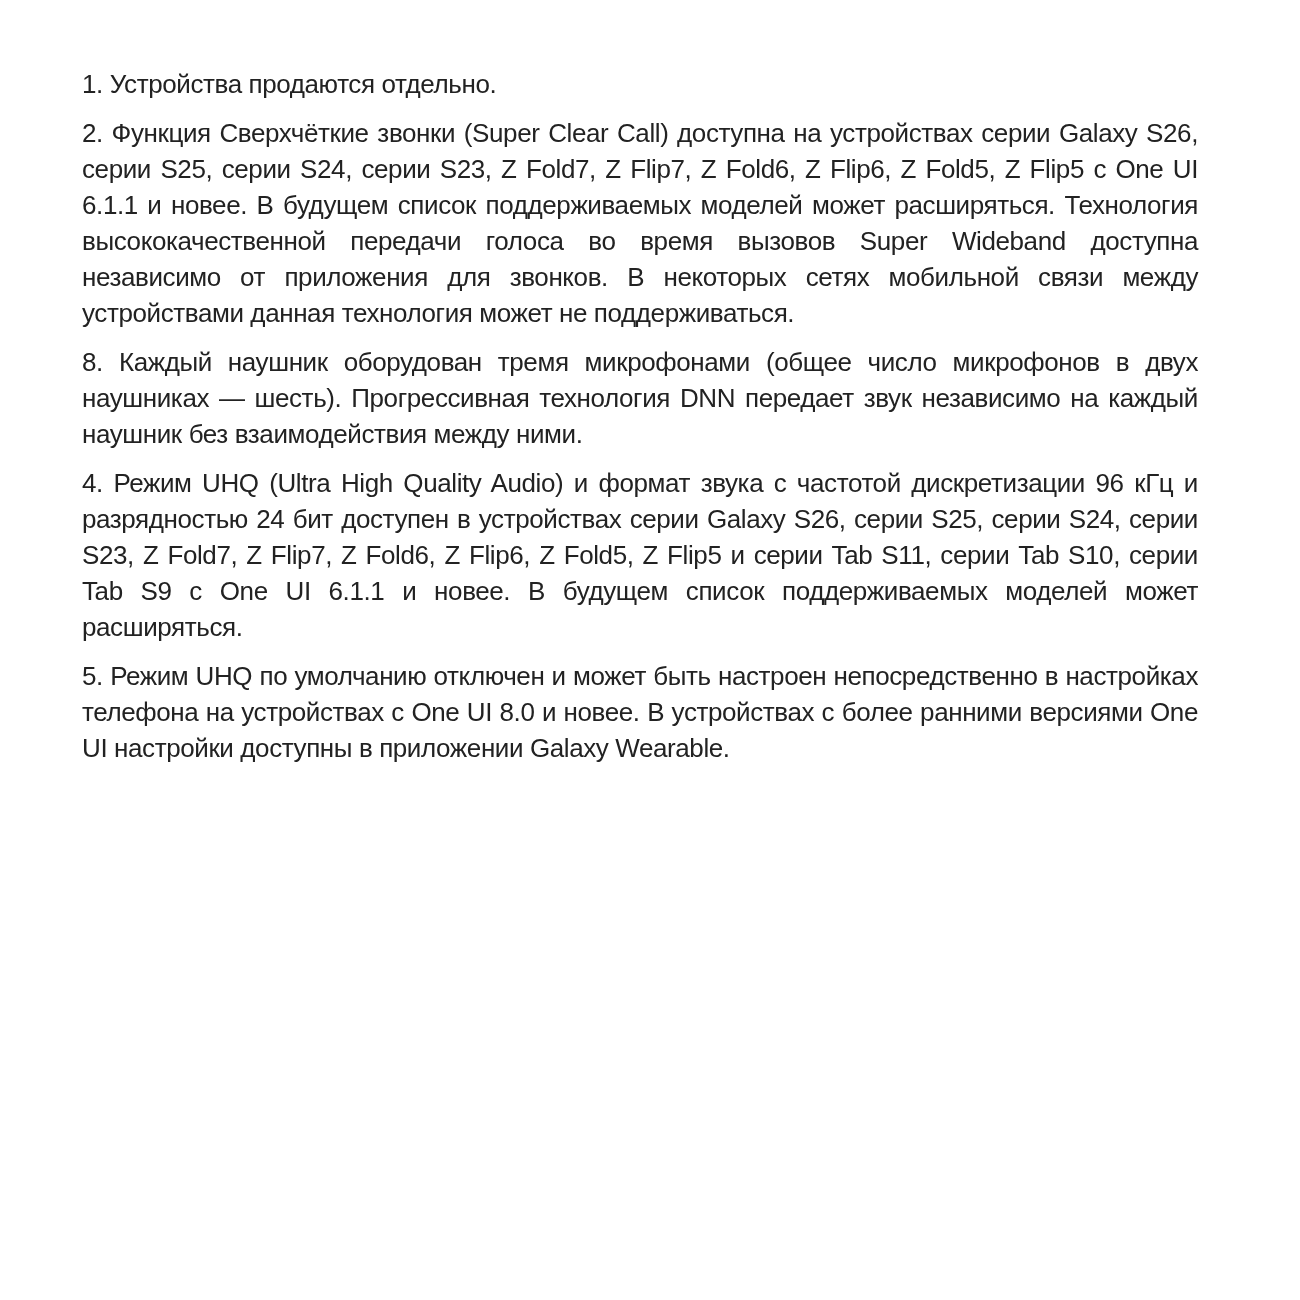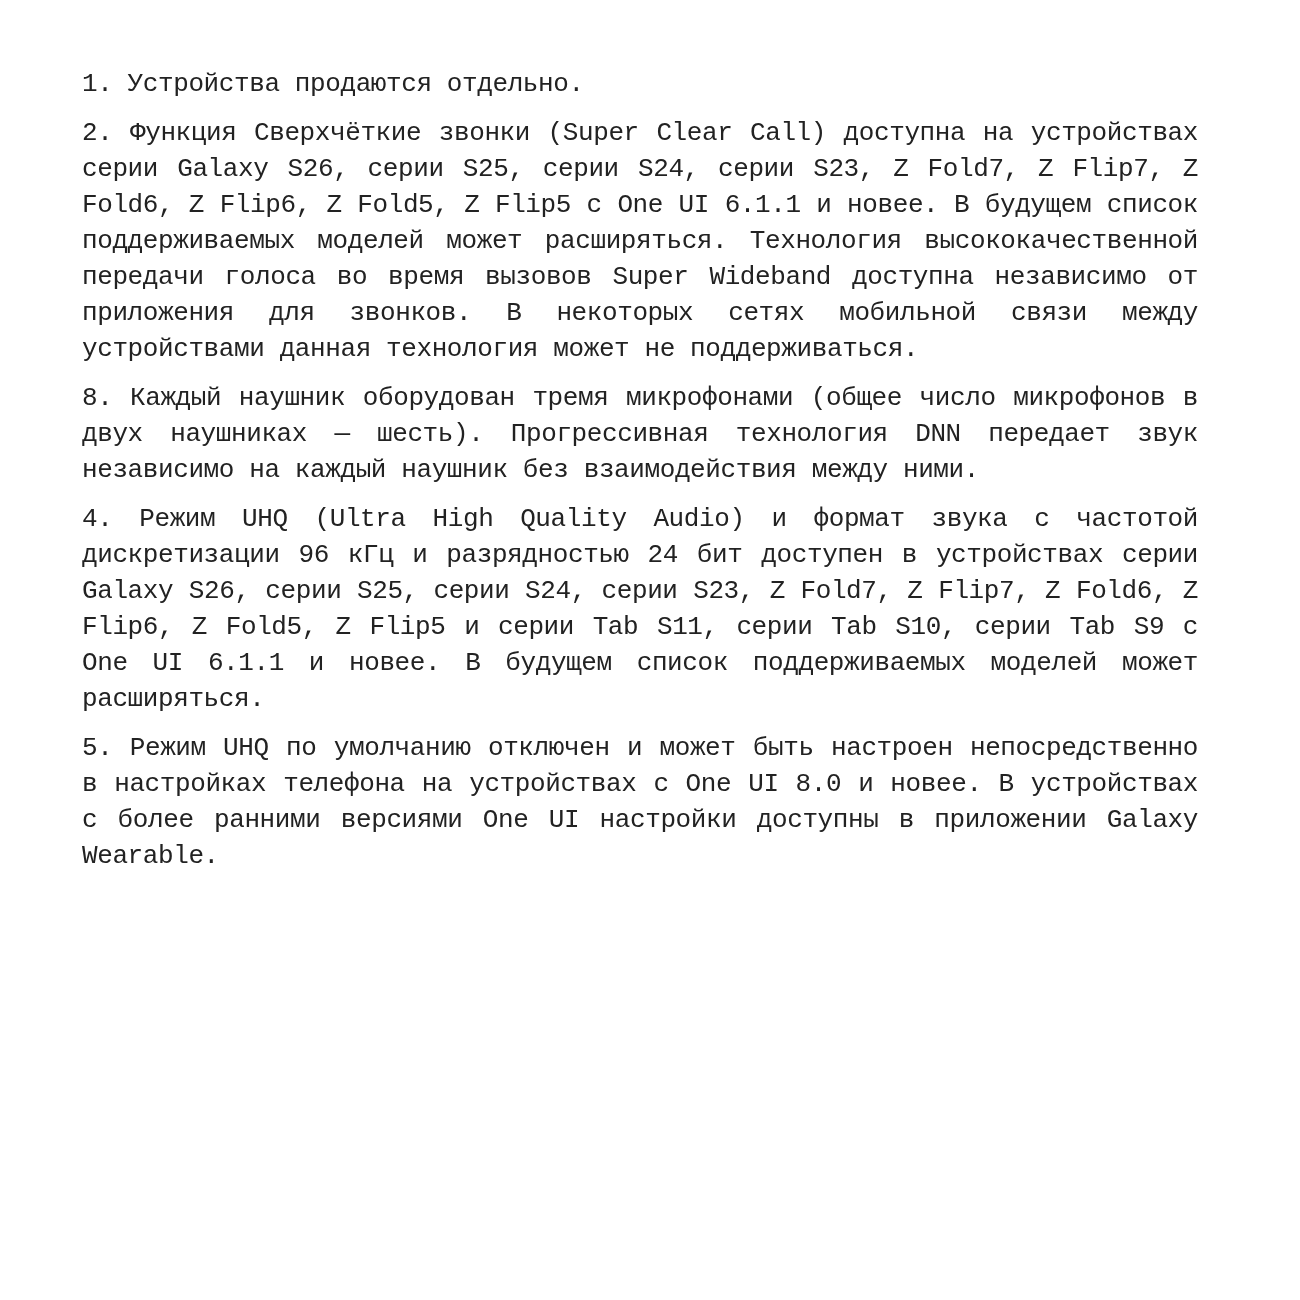--- a/index.html
+++ b/index.html
@@ -10,21 +10,21 @@
     width: 1300px;
     height: 1300px;
     background: #ffffff;
     overflow: hidden;
   }
   .page {
     box-sizing: border-box;
     width: 1300px;
     height: 1300px;
     padding: 66px 102px 0 82px;
-    font-family: Liberation Mono, monospace;
+    font-family: Liberation Sans, sans-serif;
     font-size: 26px;
     line-height: 36px;
     font-weight: 400;
     letter-spacing: -0.4px;
     color: #222222;
   }
   .footnote {
     margin: 0 0 13px 0;
     text-align: justify;
     text-justify: inter-word;

